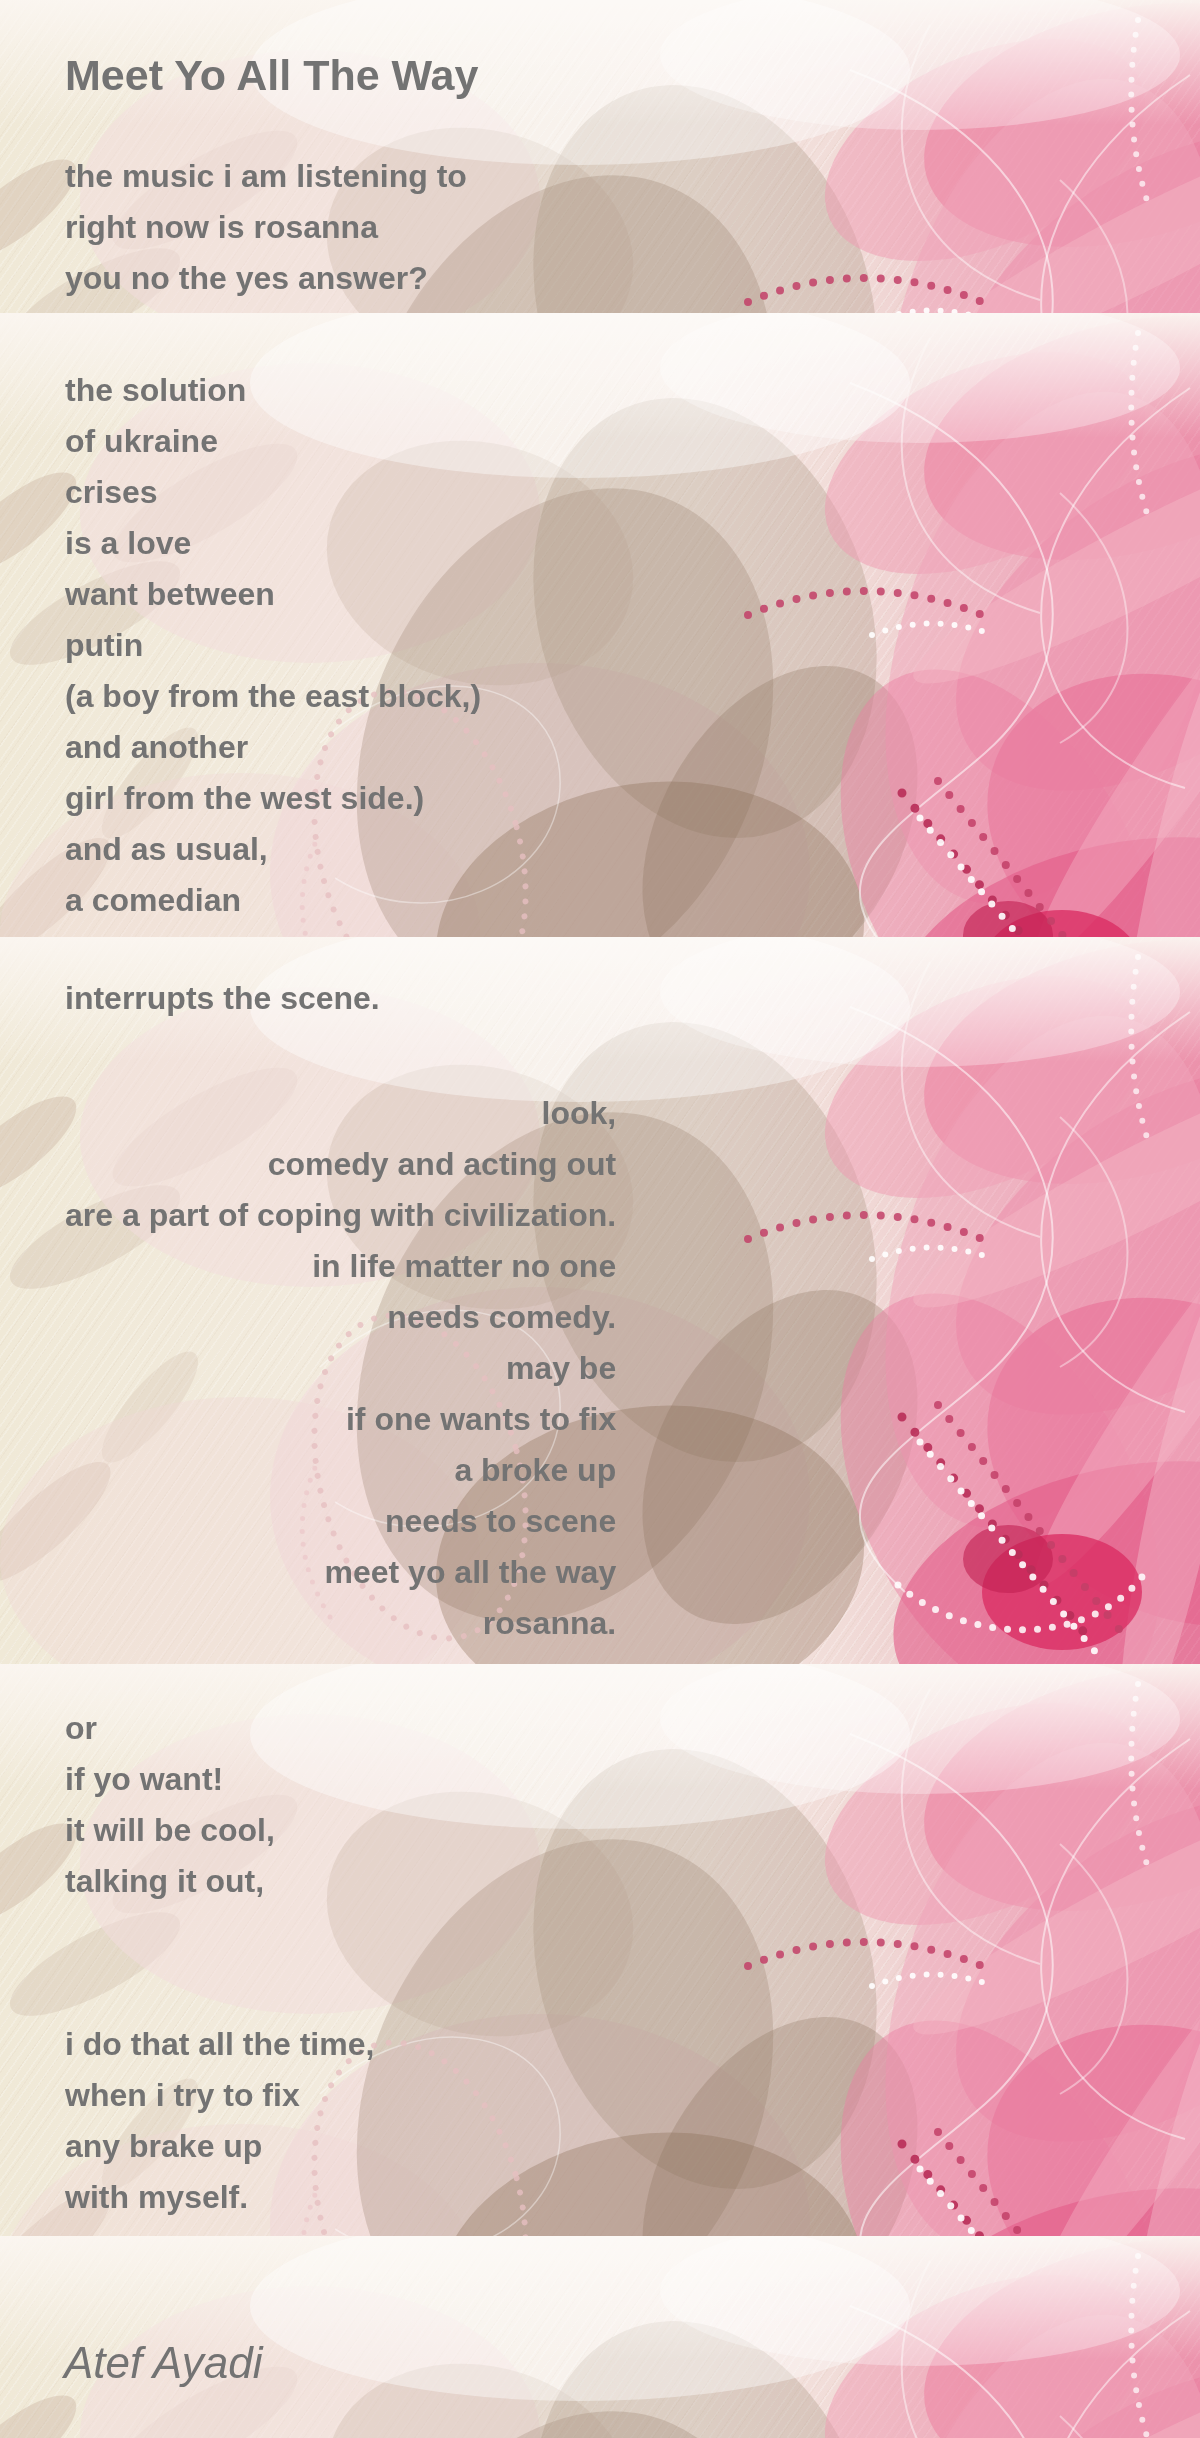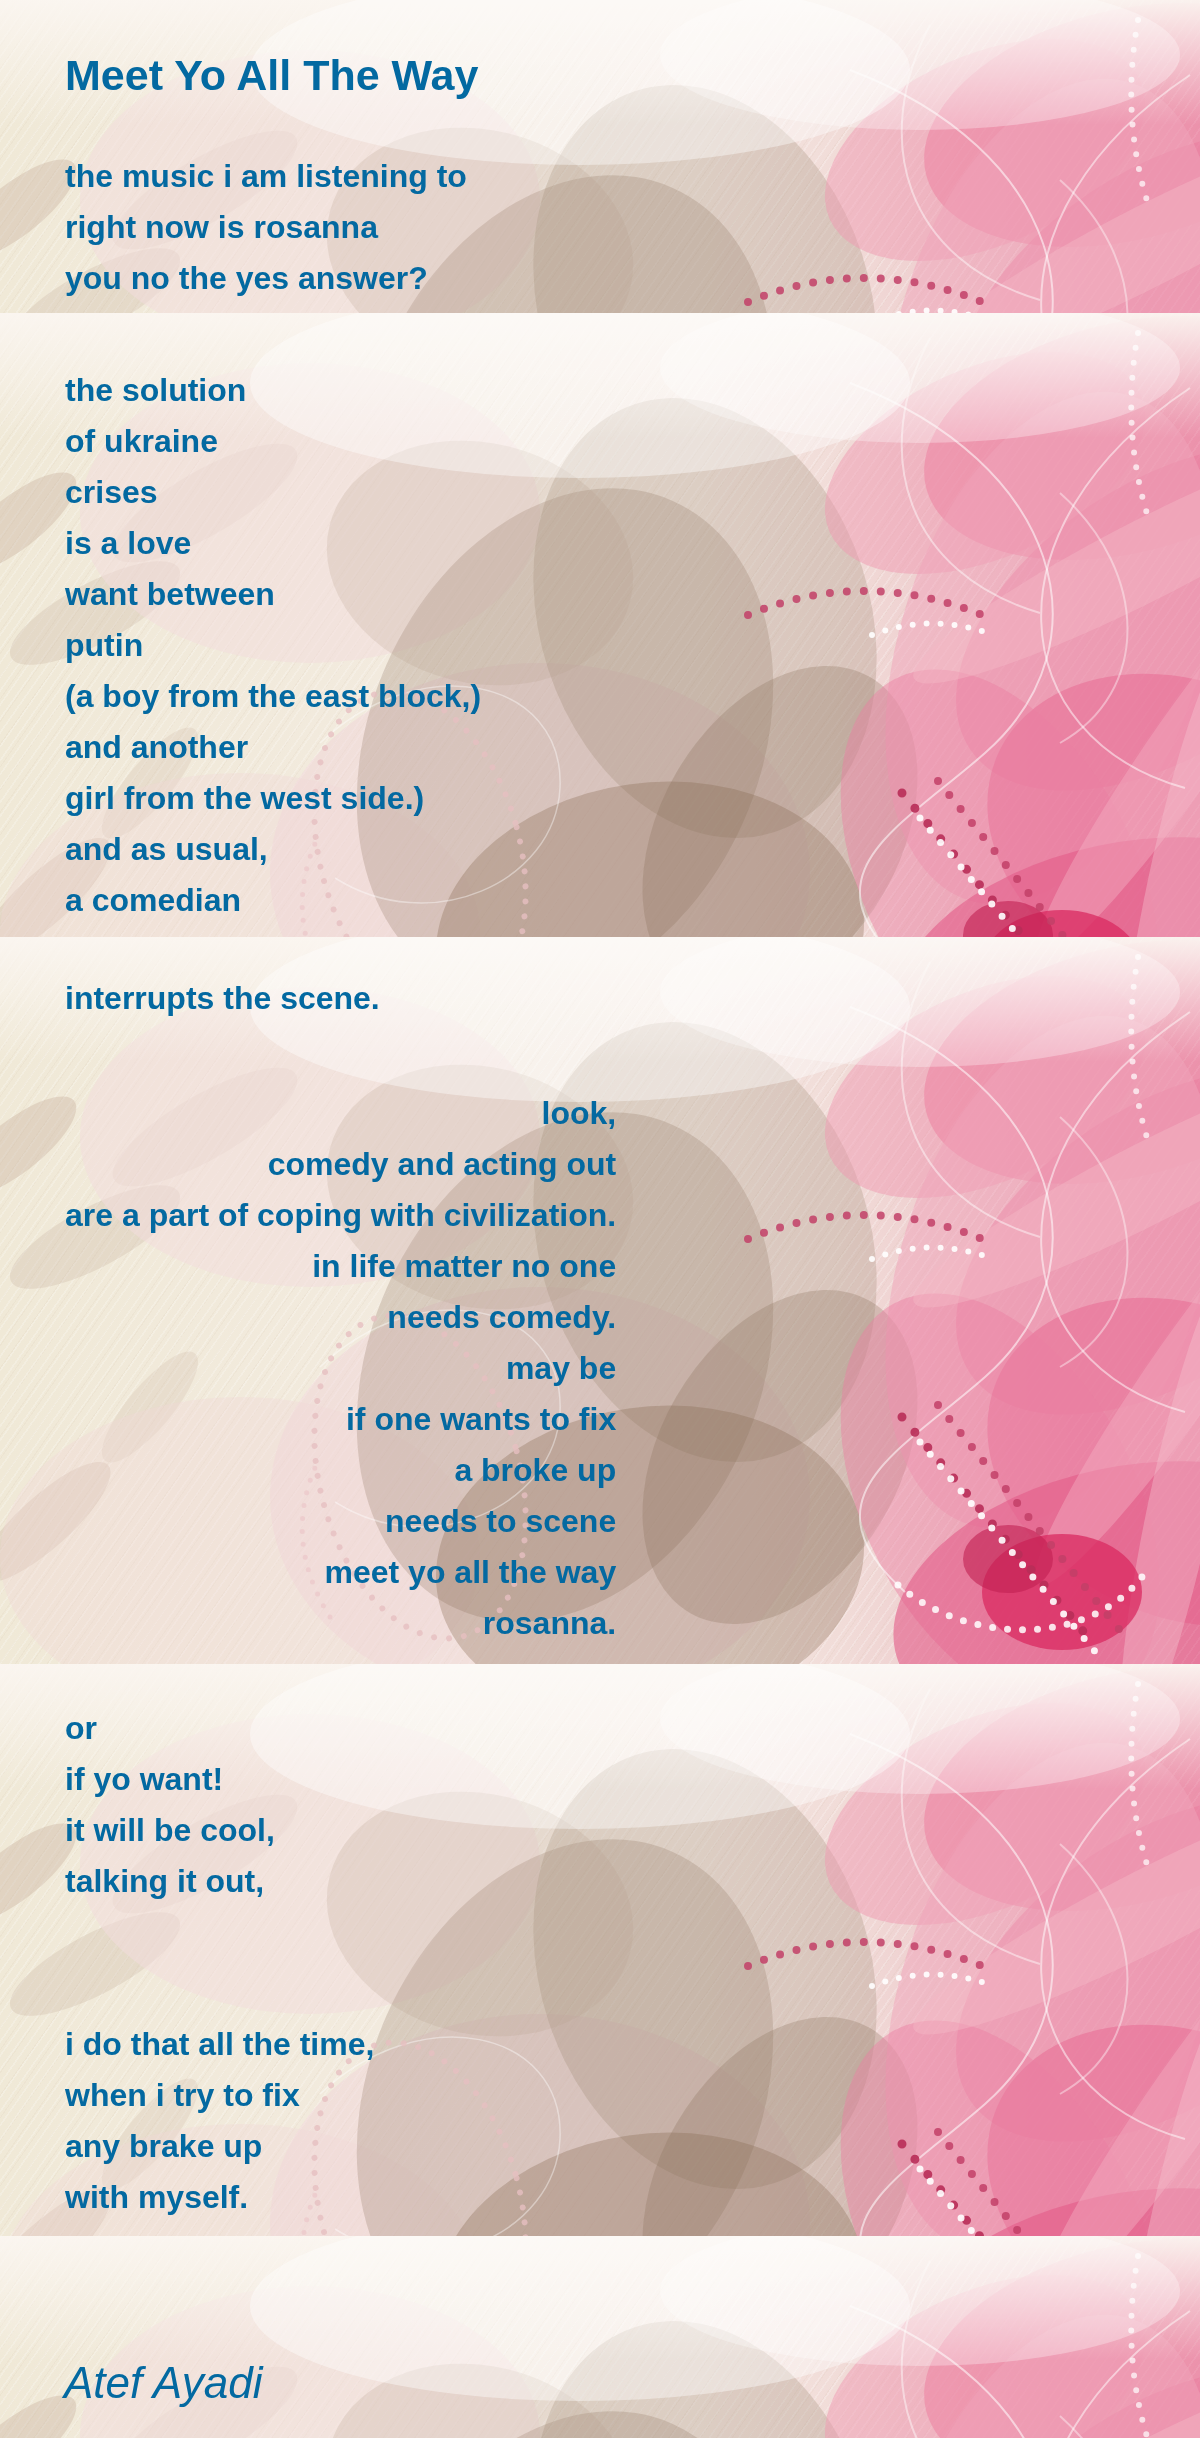--- a/index.html
+++ b/index.html
@@ -14,30 +14,30 @@
   .band{position:relative;width:1200px;overflow:hidden;}
   .art{
     position:absolute;top:0;left:0;width:1200px;height:727px;
     background:
       repeating-linear-gradient(125deg, rgba(255,255,255,.22) 0 1.6px, rgba(255,255,255,0) 1.6px 8px),
       repeating-linear-gradient(125deg, rgba(205,184,160,.10) 0 1px, rgba(205,184,160,0) 1px 13px),
       linear-gradient(90deg,#f0e9d7 0%,#f3ebe0 40%,#f5e8e2 58%,#f1dcd8 70%,#eecbcd 80%,#ecb3c0 90%,#eaa6b8 100%);
   }
   .art svg{position:absolute;top:0;left:0;display:block;}
   
-  .poem{position:absolute;inset:0;color:#0369a1;}
+  .poem{position:absolute;inset:0;color:#737373;}
   .poem-title{
     position:absolute;left:65px;top:50px;margin:0;
     font-size:43px;font-weight:700;line-height:51px;letter-spacing:0;
   }
   .stanza{position:absolute;left:65px;font-size:32px;font-weight:700;line-height:51px;}
   .stanza .line{white-space:pre;}
   .poem-author{
     position:absolute;left:64px;top:2337px;
-    font-size:44px;font-weight:400;font-style:italic;line-height:51px;margin-top:20px;
+    font-size:44px;font-weight:400;font-style:italic;line-height:51px;
   }
 </style>
 </head>
 <body>
 
 <div class="page">
   <div class="bg">
       <div class="band" style="height: 313px;">
   <div class="art">
     <svg width="1200" height="727" viewBox="0 0 1200 727" xmlns="http://www.w3.org/2000/svg">

